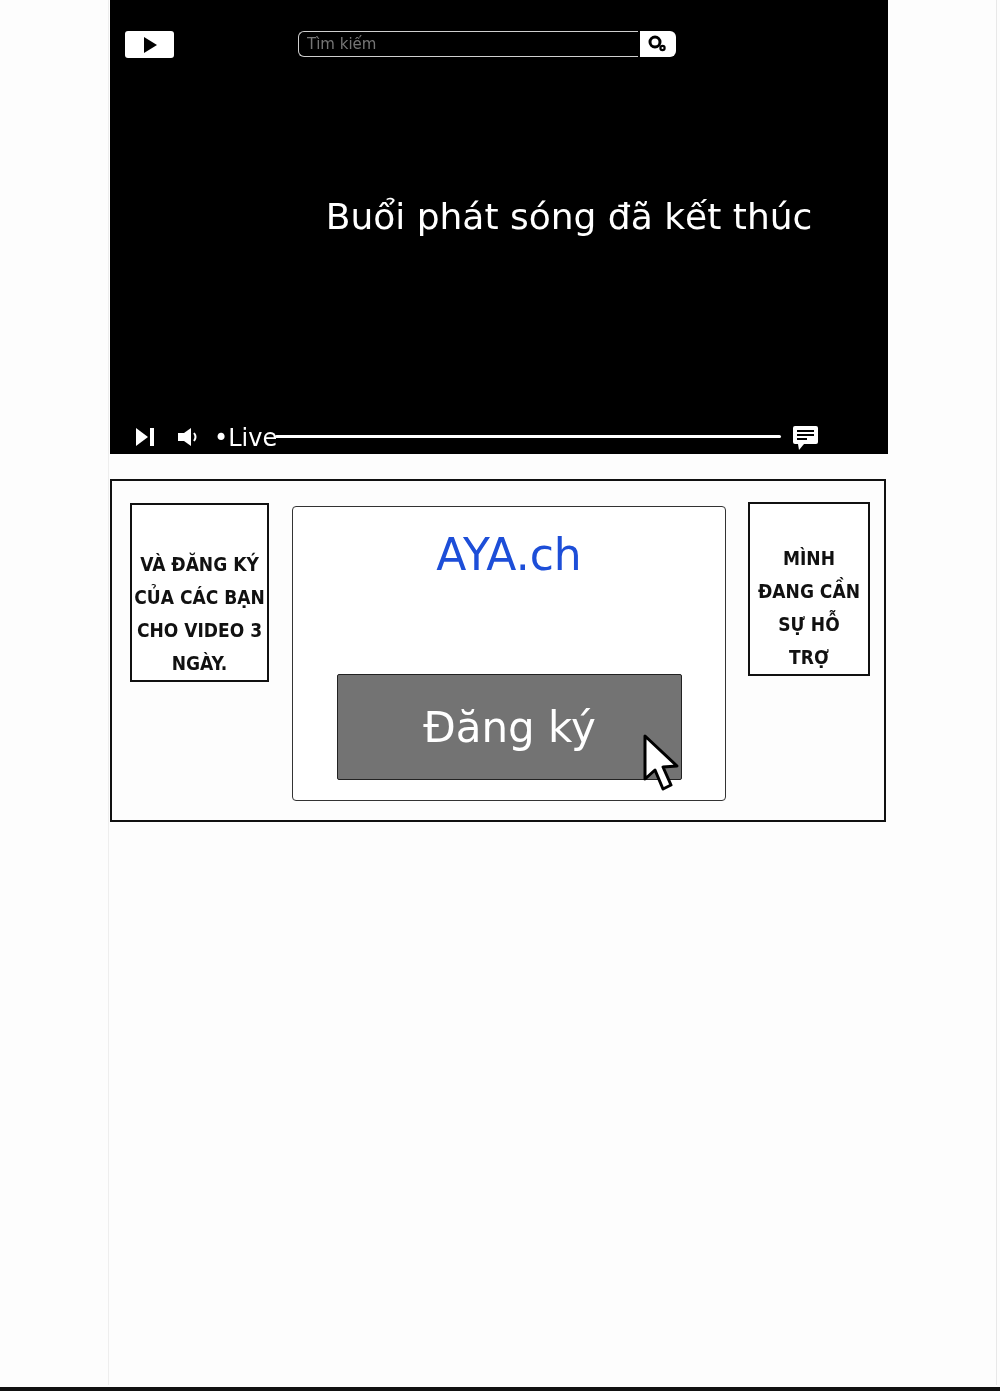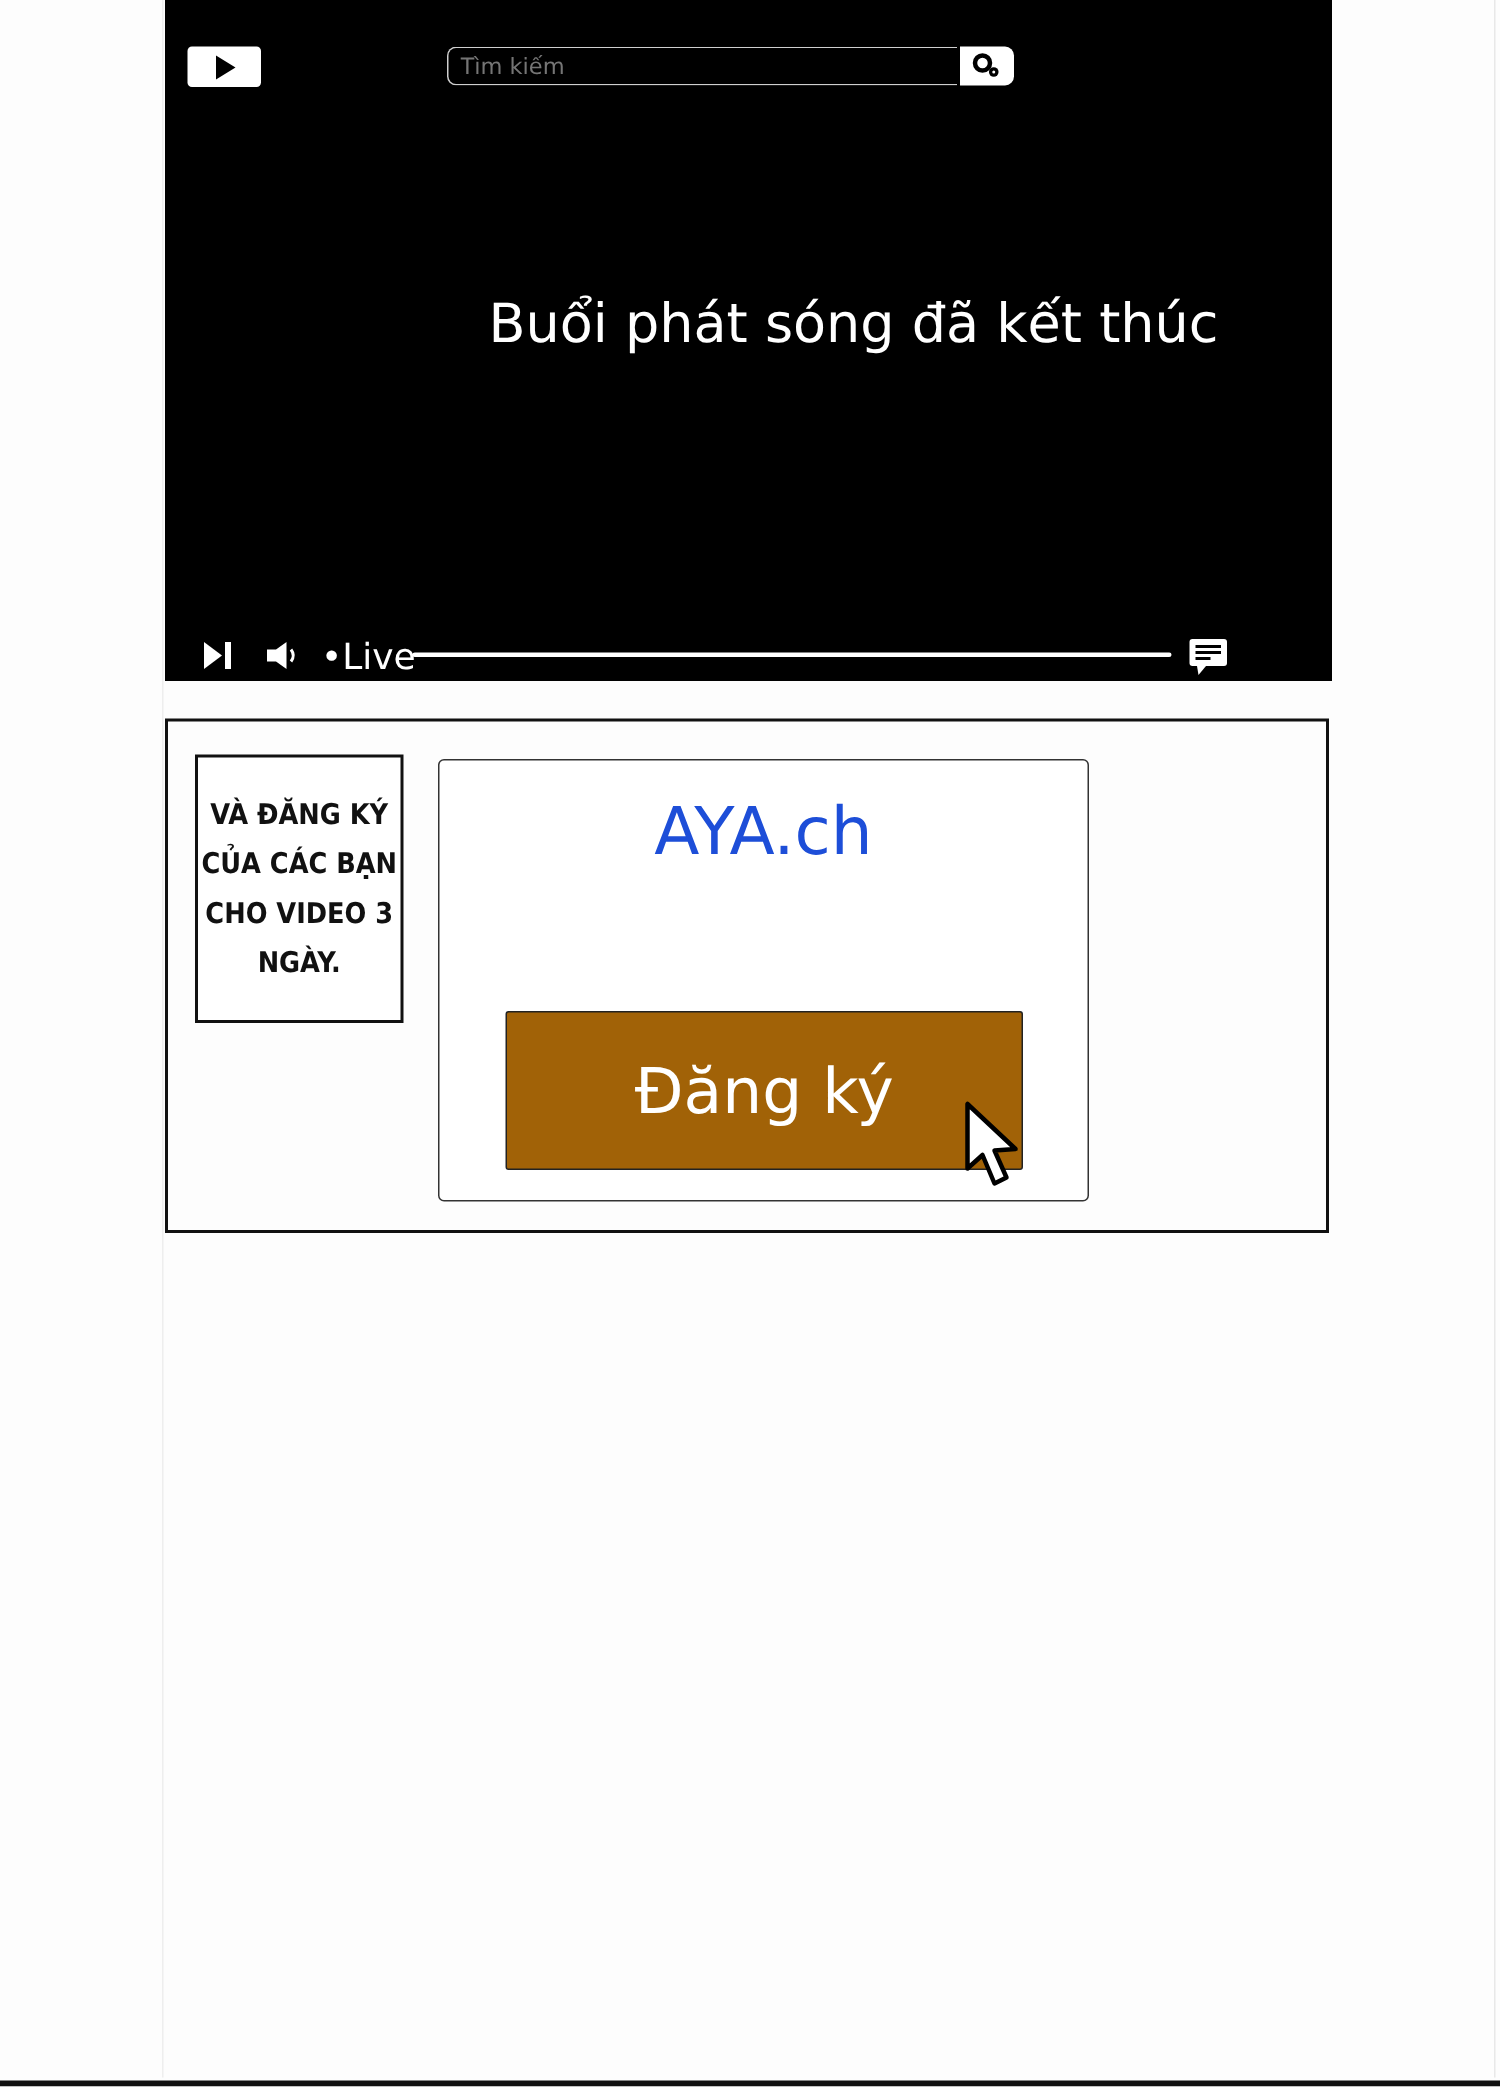--- a/index.html
+++ b/index.html
@@ -41,35 +41,35 @@
     .live-label {
       position: absolute; left: 104px; top: 2px; color: #fff; font-size: 24px;
     }
     .progress { position: absolute; left: 165px; top: 13px; width: 506px; height: 3px; background: #fff; border-radius: 2px; }
     .chat-icon { left: 682px; top: 3px; }
 
     
     .panel { position: absolute; left: 110px; top: 479px; width: 776px; height: 343px; border: 2px solid #111; background: #fdfdfd; box-sizing: border-box; }
     .bubble {
       position: absolute; border: 2px solid #111; box-sizing: border-box; background: #fff;
-      display: flex; align-items: center; justify-content: center; text-align: center;
+      display: flex; align-items: flex-end; justify-content: center; text-align: center;
       font-family: "DejaVu Sans Condensed", "DejaVu Sans", sans-serif; font-weight: bold;
       font-size: 19px; line-height: 33px; color: #111; text-transform: uppercase;
     }
     .bubble-left { left: 18px; top: 22px; width: 139px; height: 179px; }
     .bubble-right { left: 636px; top: 21px; width: 122px; height: 174px; }
     .card {
       position: absolute; left: 180px; top: 25px; width: 434px; height: 295px;
       border: 1.5px solid #333; border-radius: 4px; box-sizing: border-box; background: #fff;
     }
     .channel-name { position: absolute; left: 0; top: 22px; width: 100%; text-align: center; font-size: 44px; color: #1d4ed8; }
     .price { position: absolute; left: 0; top: 89px; width: 100%; text-align: center; font-size: 42px; color: #111; }
     .subscribe-btn {
       position: absolute; left: 44px; top: 167px; width: 345px; height: 106px;
-      background: #a16207; border: 1.5px solid #222; border-radius: 2px; box-sizing: border-box;
+      background: #737373; border: 1.5px solid #222; border-radius: 2px; box-sizing: border-box;
       color: #fff; font-size: 42px; display: flex; align-items: center; justify-content: center;
       font-family: "DejaVu Sans", sans-serif;
     }
     .cursor { position: absolute; left: 349px; top: 226px; }
   </style>
 </head>
 <body>
 
 <div class="page-left-line"></div>
 <div class="page-right-line"></div>
@@ -127,15 +127,23 @@
   </div>
 
   <div class="card">
     <div class="channel-name">AYA.ch</div>
     <div class="subscribe-btn">Đăng ký</div>
     <svg class="cursor" width="40" height="62" viewBox="0 0 40 62">
       <polygon points="3,3 3,46 13,37 21,56 29,52 21,34 35,33" fill="#fff" stroke="#000" stroke-width="3" stroke-linejoin="round"></polygon>
     </svg>
   </div>
 
+  <div class="bubble bubble-right">
+    <div>
+      <div>MÌNH</div>
+      <div>ĐANG CẦN</div>
+      <div>SỰ HỖ</div>
+      <div>TRỢ</div>
+    </div>
+  </div>
 </div>
 
 <div class="page-bottom-line"></div>
 
 </body></html>

